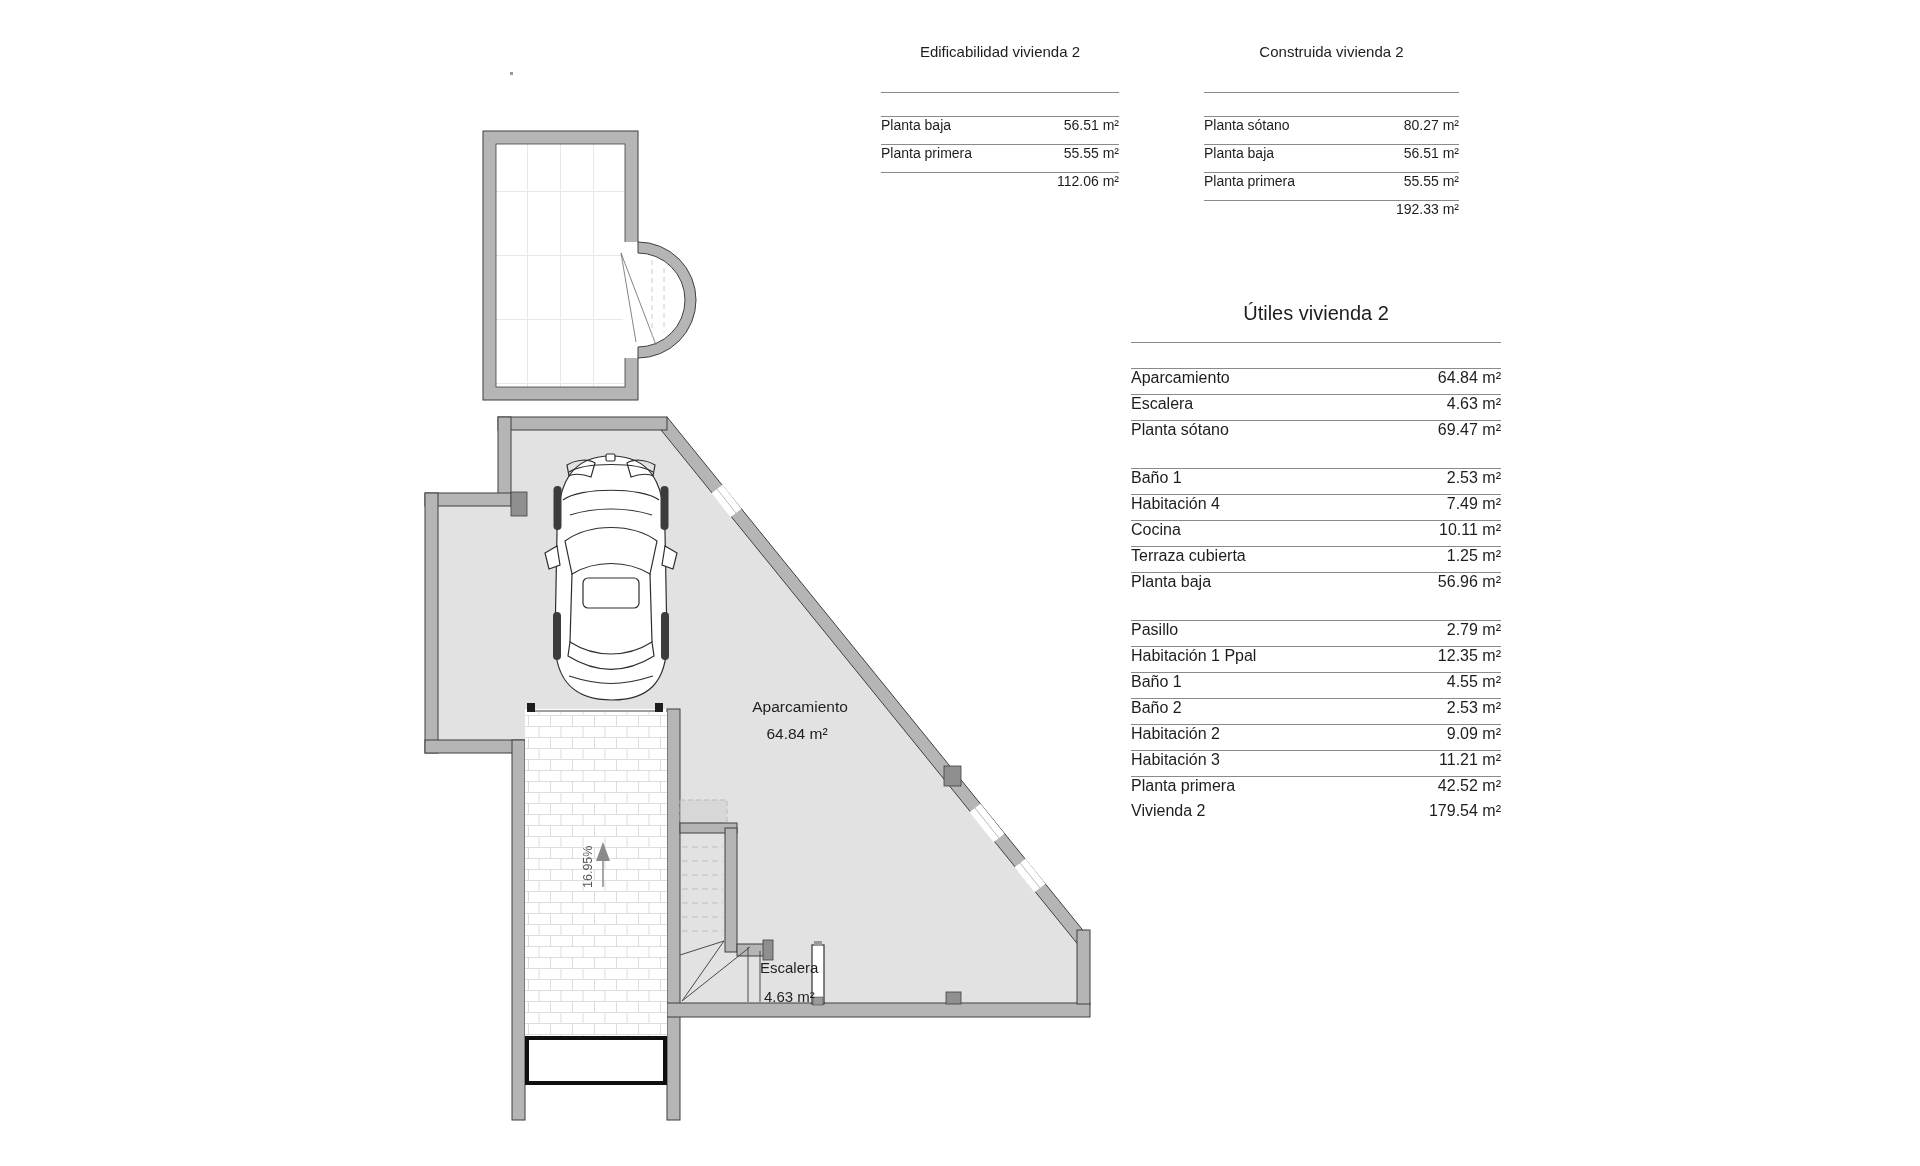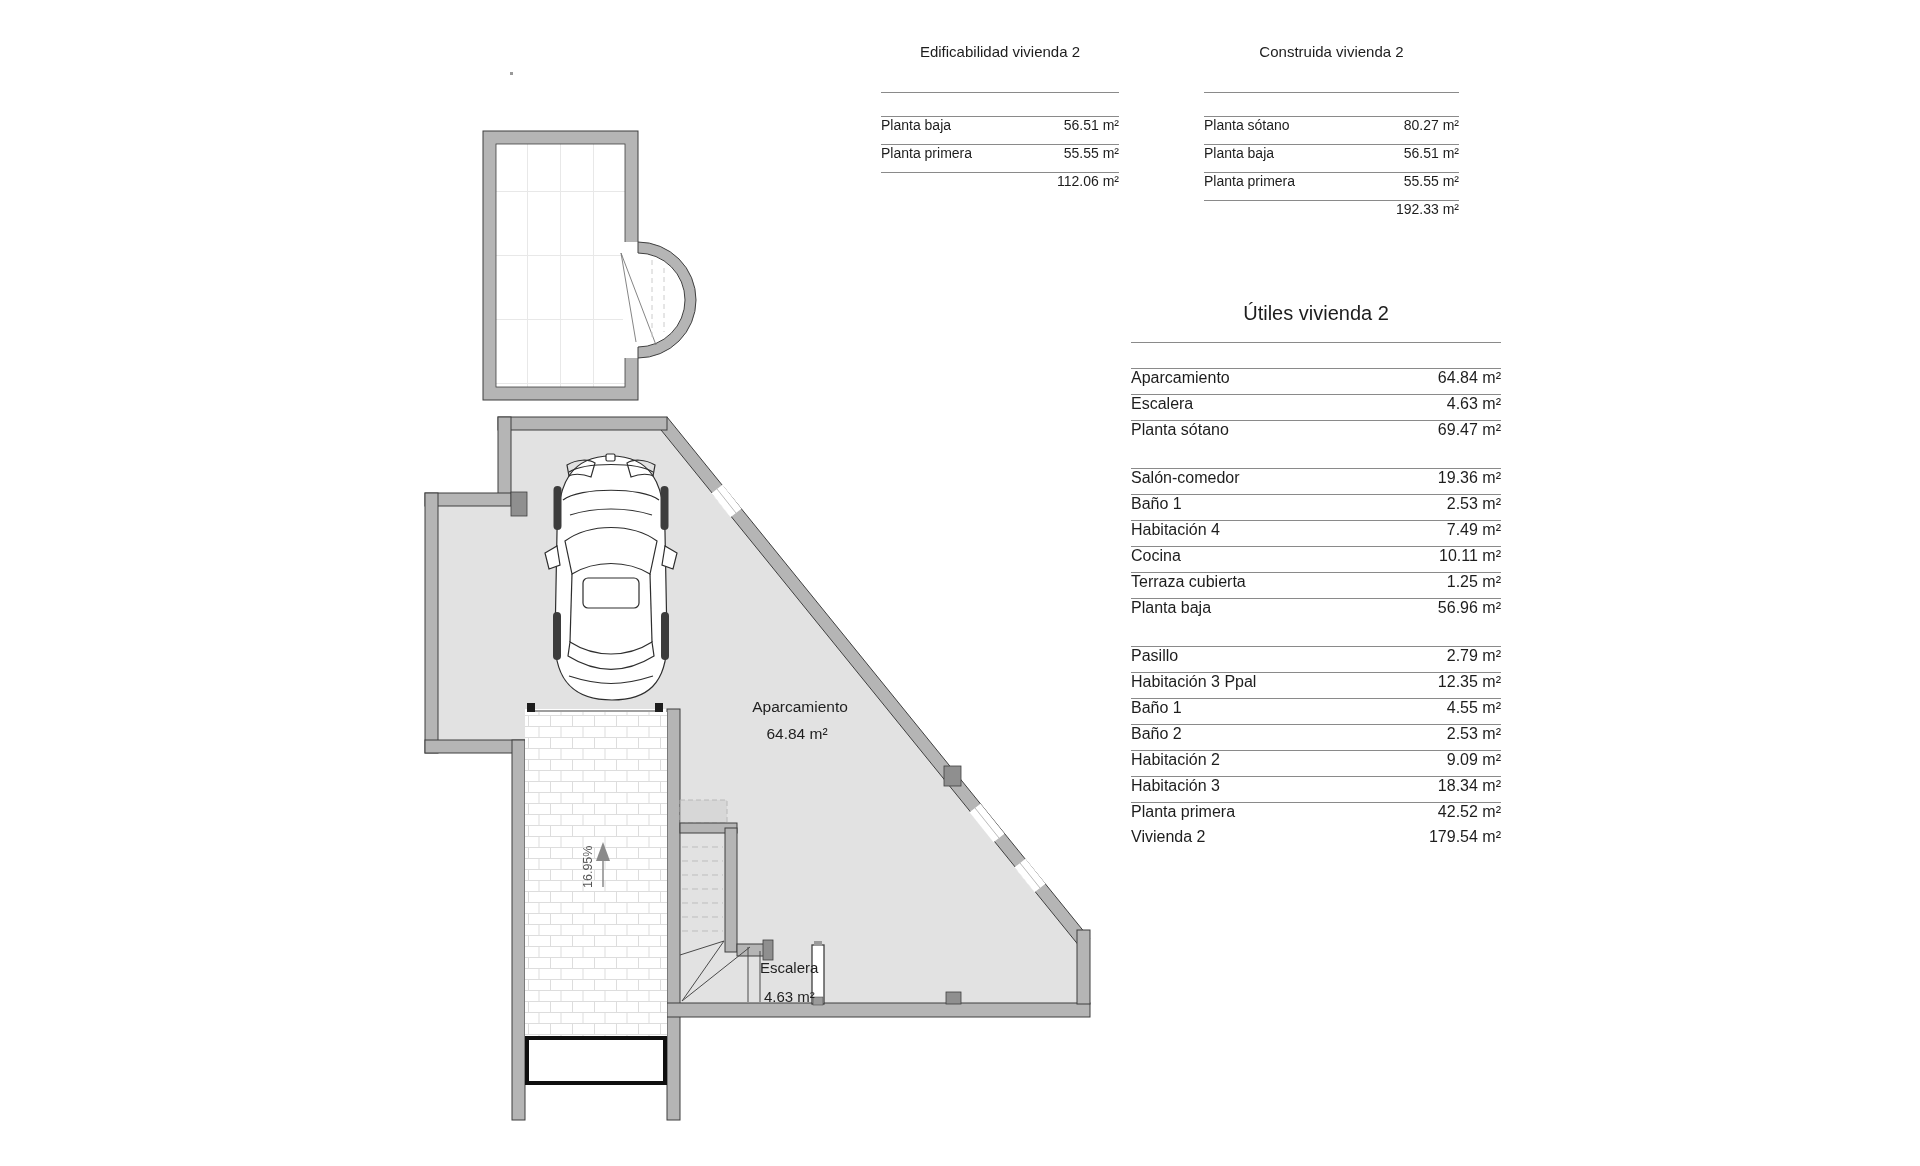--- a/index.html
+++ b/index.html
@@ -206,24 +206,20 @@
             <span class="lbl">Escalera</span>
             <span class="val">4.63 m²</span>
           </div>
           <div class="trow total">
             <span class="lbl">Planta sótano</span>
             <span class="val">69.47 m²</span>
           </div>
         </div>
         <div class="group later">
           <div class="trow">
-            <span class="lbl">Salón-comedor</span>
-            <span class="val">19.36 m²</span>
-          </div>
-          <div class="trow">
             <span class="lbl">Baño 1</span>
             <span class="val">2.53 m²</span>
           </div>
           <div class="trow">
             <span class="lbl">Habitación 4</span>
             <span class="val">7.49 m²</span>
           </div>
           <div class="trow">
             <span class="lbl">Cocina</span>
             <span class="val">10.11 m²</span>
@@ -236,38 +232,38 @@
             <span class="lbl">Planta baja</span>
             <span class="val">56.96 m²</span>
           </div>
         </div>
         <div class="group later">
           <div class="trow">
             <span class="lbl">Pasillo</span>
             <span class="val">2.79 m²</span>
           </div>
           <div class="trow">
-            <span class="lbl">Habitación 3 Ppal</span>
+            <span class="lbl">Habitación 1 Ppal</span>
             <span class="val">12.35 m²</span>
           </div>
           <div class="trow">
             <span class="lbl">Baño 1</span>
             <span class="val">4.55 m²</span>
           </div>
           <div class="trow">
             <span class="lbl">Baño 2</span>
             <span class="val">2.53 m²</span>
           </div>
           <div class="trow">
             <span class="lbl">Habitación 2</span>
             <span class="val">9.09 m²</span>
           </div>
           <div class="trow">
             <span class="lbl">Habitación 3</span>
-            <span class="val">18.34 m²</span>
+            <span class="val">11.21 m²</span>
           </div>
           <div class="trow total">
             <span class="lbl">Planta primera</span>
             <span class="val">42.52 m²</span>
           </div>
           <div class="trow total">
             <span class="lbl">Vivienda 2</span>
             <span class="val">179.54 m²</span>
           </div>
         </div>

